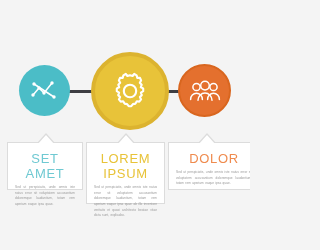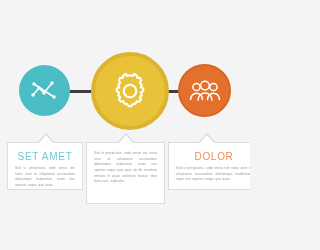--- a/index.html
+++ b/index.html
@@ -94,21 +94,21 @@
   .pointer-fill {
     top: -8.5px;
     border-bottom: 10px solid #ffffff;
   }
   .p1 { left: 29px; }  .p1f { left: 29px; }
   .p2 { left: 30px; }  .p2f { left: 30px; }
   .p3 { left: 29px; }  .p3f { left: 29px; }
 
   .card-title {
     text-align: center;
-    font-size: 10px;
+    font-size: 13px;
     letter-spacing: 0.7px;
     font-weight: normal;
     margin: 0 0 4px 0;
   }
   .title-teal   { color: #6fc9d2; }
   .title-gold   { color: #e8c339; }
   .title-orange { color: #ef8b4e; }
 
   .card-body {
     font-size: 3.2px;
@@ -188,20 +188,21 @@
   <div class="card card-1">
     <div class="pointer p1"></div>
     <div class="pointer-fill p1f"></div>
     <div class="card-title title-teal">SET AMET</div>
     <p class="card-body">Sed ut perspiciatis, unde omnis iste natus error sit voluptatem accusantium doloremque laudantium, totam rem aperiam eaque ipsa quae.</p>
   </div>
 
   <div class="card card-2">
     <div class="pointer p2"></div>
     <div class="pointer-fill p2f"></div>
+    <div class="card-title title-gold">LOREM IPSUM</div>
     <p class="card-body">Sed ut perspiciatis, unde omnis iste natus error sit voluptatem accusantium doloremque laudantium, totam rem aperiam eaque ipsa quae ab illo inventore veritatis et quasi architecto beatae vitae dicta sunt, explicabo.</p>
   </div>
 
   <div class="card card-3">
     <div class="pointer p3"></div>
     <div class="pointer-fill p3f"></div>
     <div class="card-title title-orange">DOLOR</div>
     <p class="card-body">Sed ut perspiciatis, unde omnis iste natus error sit voluptatem accusantium doloremque laudantium, totam rem aperiam eaque ipsa quae.</p>
   </div>
 

